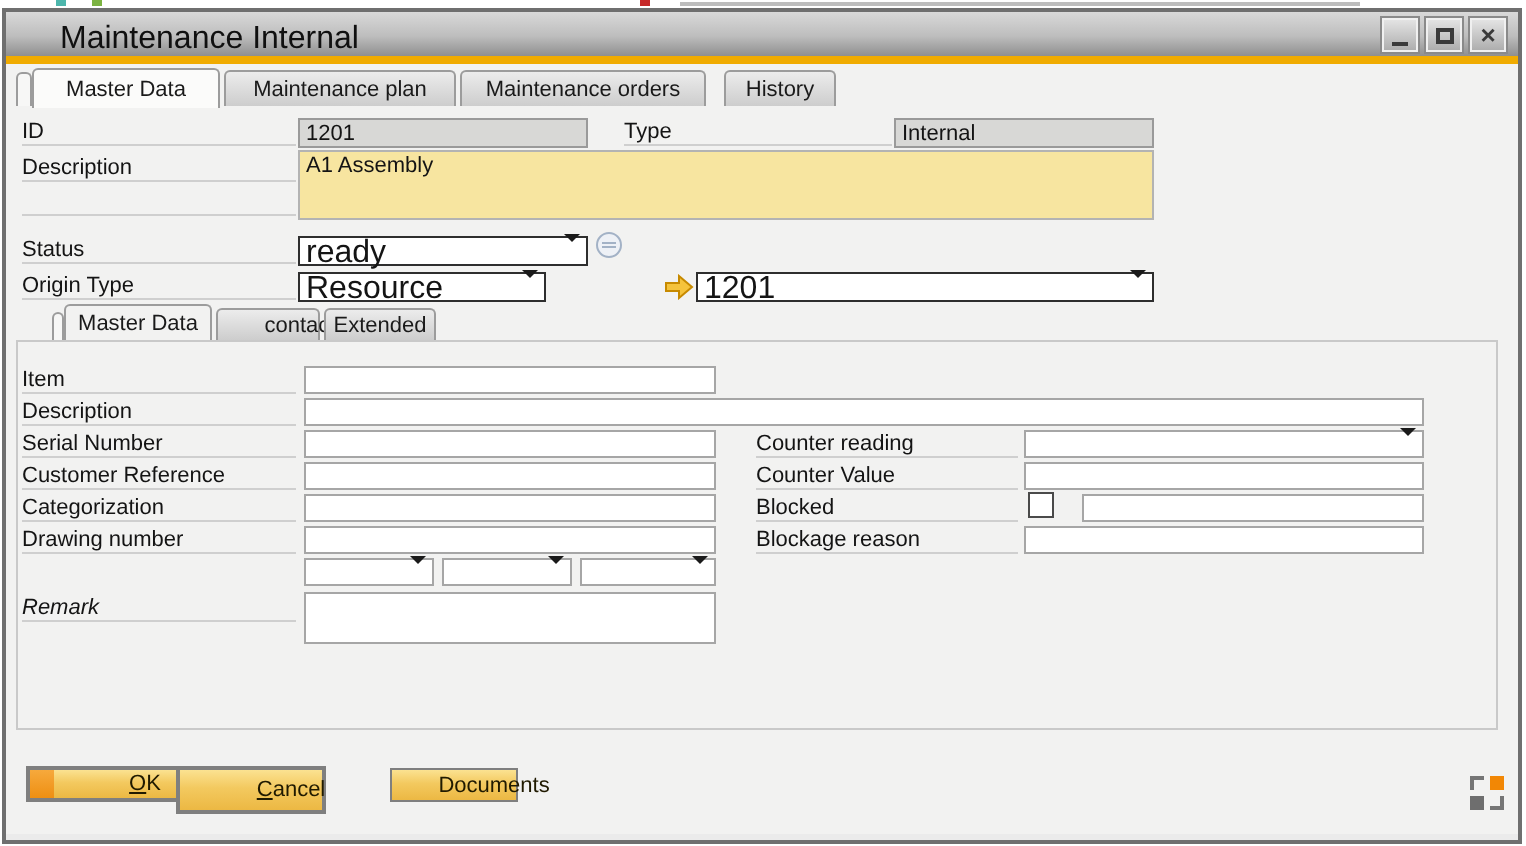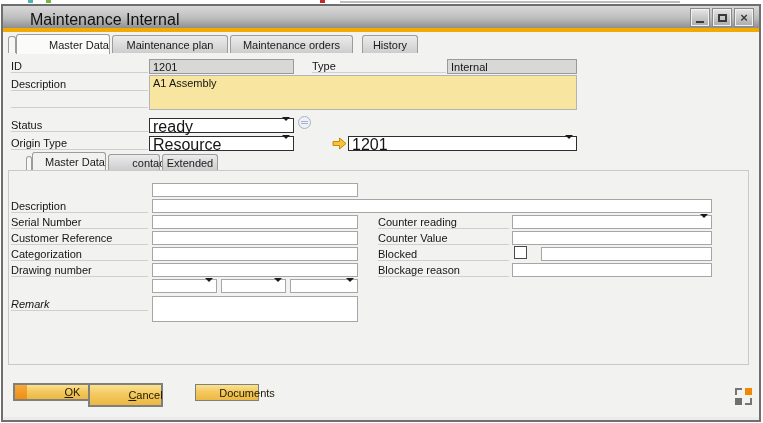--- a/index.html
+++ b/index.html
@@ -18,21 +18,21 @@
   .glyph-min { width:8px; height:2px; background:#3a3a3a; margin-top:8px; }
   .glyph-max { width:9px; height:8px; border:2px solid #3a3a3a; }
   .glyph-close { font-size:13px; font-weight:bold; color:#3a3a3a; line-height:1; }
   .accent { left:3px; top:28px; width:756px; height:4px; }
   .content { left:3px; top:32px; width:756px; height:385px; background:#f2f2f1; }
 
   
   .tab { border:1px solid #9c9c9c; border-bottom:none; border-radius:3px 3px 0 0;
          font-size:11px; color:#1a1a1a; display:flex; align-items:center; justify-content:center;
          background:linear-gradient(#ececec,#cdcdcd); }
-  .tab.active { background:#fbfbfa; z-index:2;justify-content:flex-end; }
+  .tab.active { background:#fbfbfa; z-index:2; }
   .notch { border:1px solid #9c9c9c; border-bottom:none; border-radius:3px 3px 0 0; background:#f7f7f6; }
 
   
   .lbl { font-size:11px; color:#141414; height:13px; border-bottom:1px solid #cfcfcf; line-height:12px; }
   .ul-row { height:13px; border-bottom:1px solid #cfcfcf; }
   .fld { font-size:11px; color:#141414; background:#fff; border:1px solid #a6a6a6; height:15px;
          line-height:13px; padding:1px 2px 0 3px; }
   .fld-sm { height:14px; }
   .fld.disabled { background:#d8d8d6; border-color:#9a9a9a; }
   .fld.yellow { background:#f7e5a0; border-color:#b3b3b3; }
@@ -129,21 +129,21 @@
   <div class="dd" style="left:149px;top:118px;width:145px;">
     <span>ready</span>
     <span class="caret"><span class="bar"></span><span class="tri"></span></span>
   </div>
   <div class="abs circ" style="left:298px;top:116px;">
       <i></i>
       <i></i>
     </div>
 
   <div class="abs lbl" style="left:11px;top:137px;width:137px;">Origin Type</div>
-  <div class="dd" style="left:149px;top:136px;width:145px;">
+  <div class="dd" style="left:149px;top:136px;width:124px;">
     <span>Resource</span>
     <span class="caret"><span class="bar"></span><span class="tri"></span></span>
   </div>
   <svg class="abs" style="left:332px;top:137px;" width="15" height="13" viewBox="0 0 15 13">
     <path d="M1 4.5 h6.5 V1 l6.5 5.5 -6.5 5.5 V8.5 H1 z" fill="#f5c33c" stroke="#c78a00" stroke-width="1"></path>
   </svg>
   <div class="dd" style="left:348px;top:136px;width:229px;">
     <span>1201</span>
     <span class="caret"><span class="bar"></span><span class="tri"></span></span>
   </div>
@@ -154,20 +154,21 @@
   </div>
   <div class="abs tab" style="left:108px;top:154px;width:52px;height:16px;padding-left:32px;">
     <span>contact</span>
   </div>
   <div class="abs tab" style="left:162px;top:154px;width:56px;height:16px;">
     <span>Extended</span>
   </div>
 
   <div class="abs groupbox" style="left:8px;top:170px;width:741px;height:195px;"></div>
 
+  <div class="abs lbl" style="left:11px;top:184px;width:137px;">Item</div>
   <input class="abs fld fld-sm" style="left: 152px; top: 183px; width: 206px;" value="">
 
   <div class="abs lbl" style="left:11px;top:200px;width:137px;">Description</div>
   <input class="abs fld fld-sm" style="left: 152px; top: 199px; width: 560px;" value="">
 
   <div class="abs lbl" style="left:11px;top:216px;width:137px;">Serial Number</div>
   <input class="abs fld fld-sm" style="left: 152px; top: 215px; width: 206px;" value="">
 
   <div class="abs lbl" style="left:11px;top:232px;width:137px;">Customer Reference</div>
   <input class="abs fld fld-sm" style="left: 152px; top: 231px; width: 206px;" value="">

